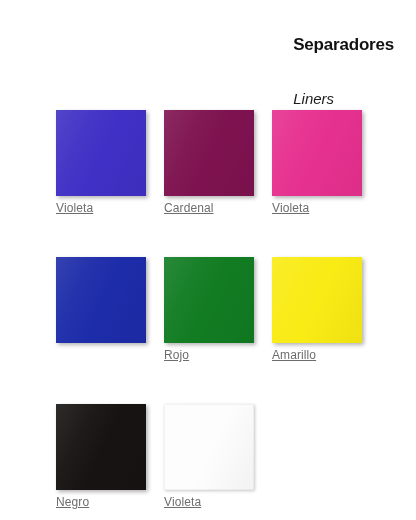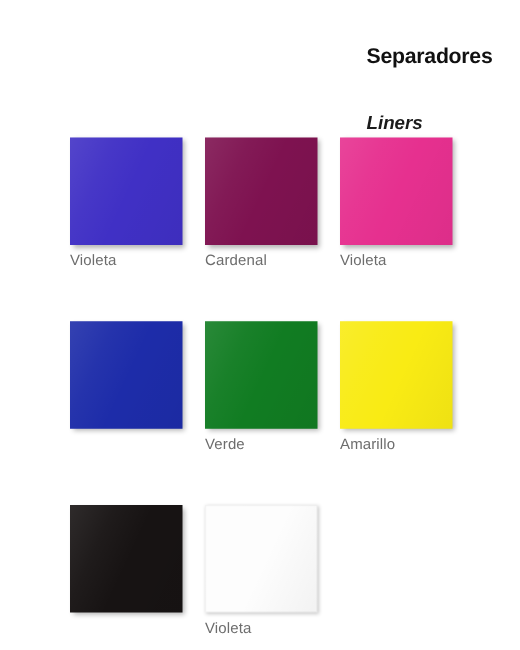--- a/index.html
+++ b/index.html
@@ -35,21 +35,21 @@
     font-size: 17px;
     font-weight: bold;
     letter-spacing: -0.2px;
     color: #111111;
     display: block;
     margin-bottom: 4px;
   }
   .title-sub {
     font-size: 15px;
     font-style: italic;
-    font-weight: bold;
+    font-weight: normal;
     color: #1b1b1b;
     display: block;
     margin-top: 36px;
   }
 
   
   .grid {
     position: absolute;
     left: 56px;
     top: 110px;
@@ -88,20 +88,21 @@
                 0 0 0 1px rgba(0,0,0,0.045) inset;
   }
 
   .swatch-label {
     display: block;
     margin-top: 5px;
     font-size: 12px;
     color: #6d6d6d;
     letter-spacing: 0.1px;
     white-space: nowrap;
+    text-decoration: underline;
   }
 </style>
 </head>
 <body>
 
 <div class="page">
 
   <div class="header">
     <span class="title-main">Separadores</span>
     <span class="title-sub">Liners</span>
@@ -124,30 +125,31 @@
       <span class="swatch-label">Violeta</span>
     </div>
 
 
     <div class="swatch-cell">
       <div class="swatch-chip" style="background-color: rgb(29, 44, 169);"></div>
     </div>
 
     <div class="swatch-cell">
       <div class="swatch-chip" style="background-color: rgb(17, 124, 34);"></div>
-      <span class="swatch-label">Verde</span>
+      <span class="swatch-label">Rojo</span>
     </div>
 
     <div class="swatch-cell">
       <div class="swatch-chip" style="background-color: rgb(249, 235, 20);"></div>
       <span class="swatch-label">Amarillo</span>
     </div>
 
     <div class="swatch-cell">
       <div class="swatch-chip" style="background-color: rgb(23, 19, 19);"></div>
+      <span class="swatch-label">Negro</span>
     </div>
 
     <div class="swatch-cell">
       <div class="swatch-chip light-chip" style="background-color: rgb(253, 253, 253);"></div>
       <span class="swatch-label">Violeta</span>
     </div>
 
   </div>
 </div>
 

